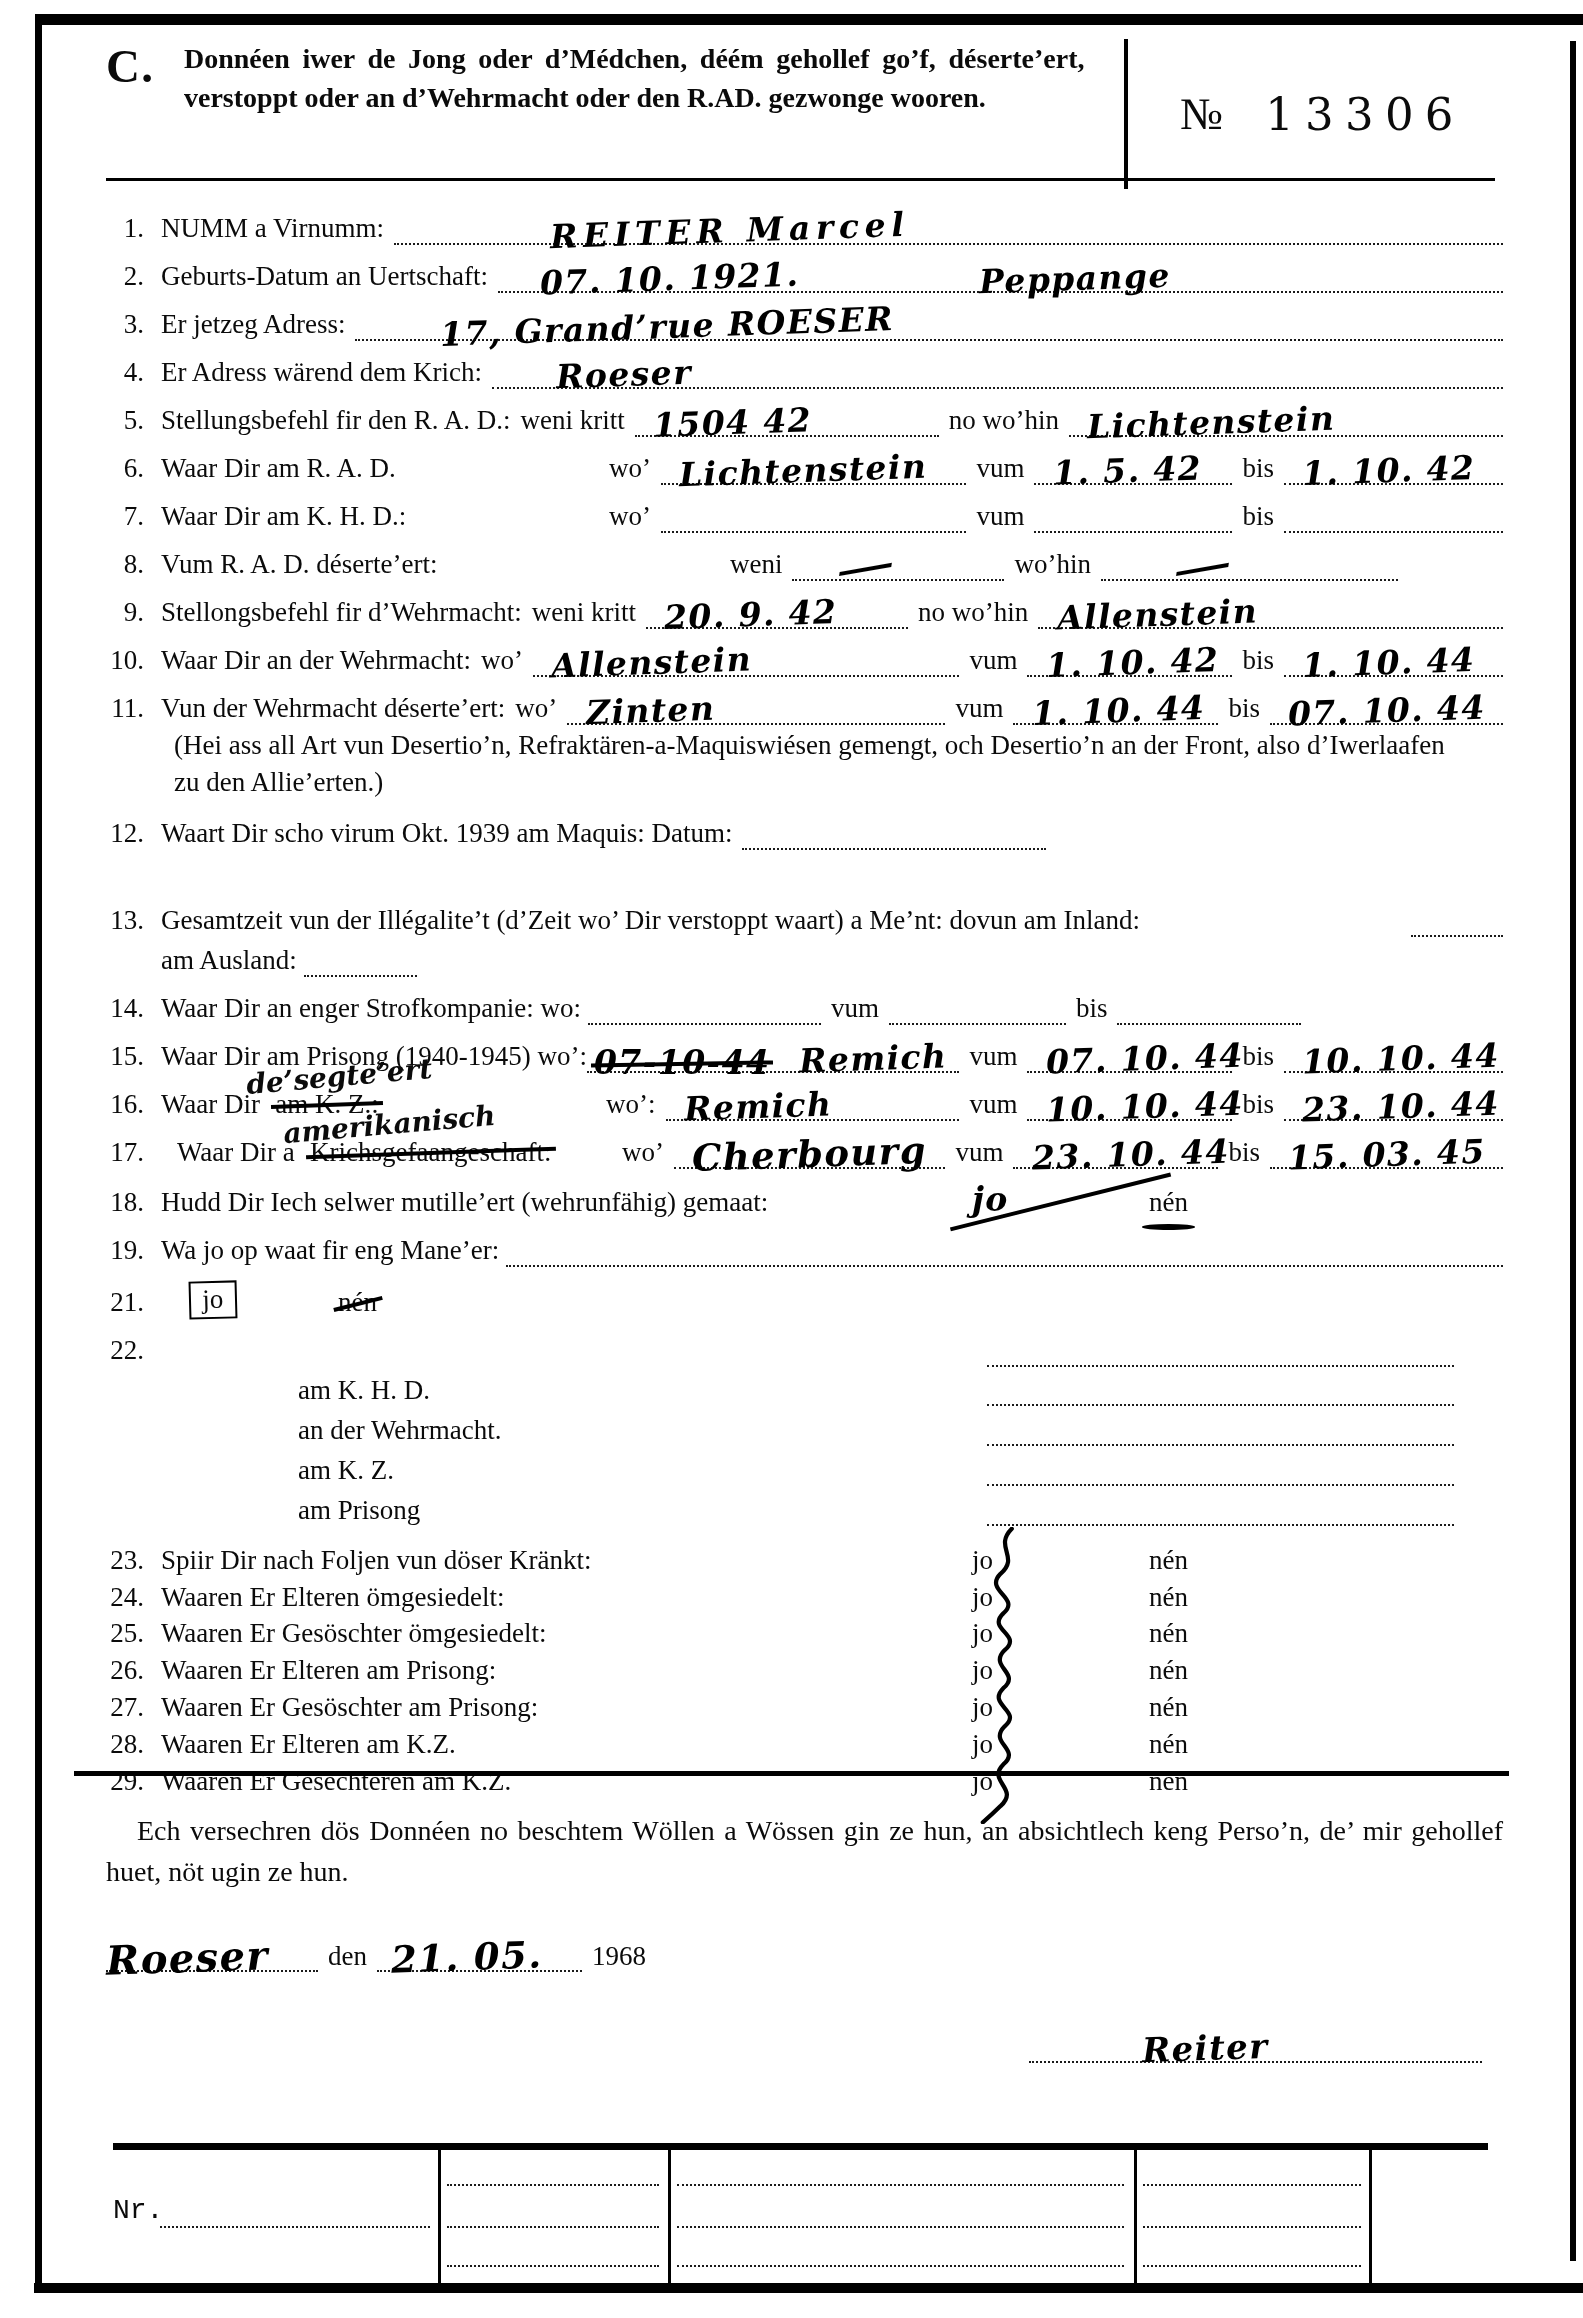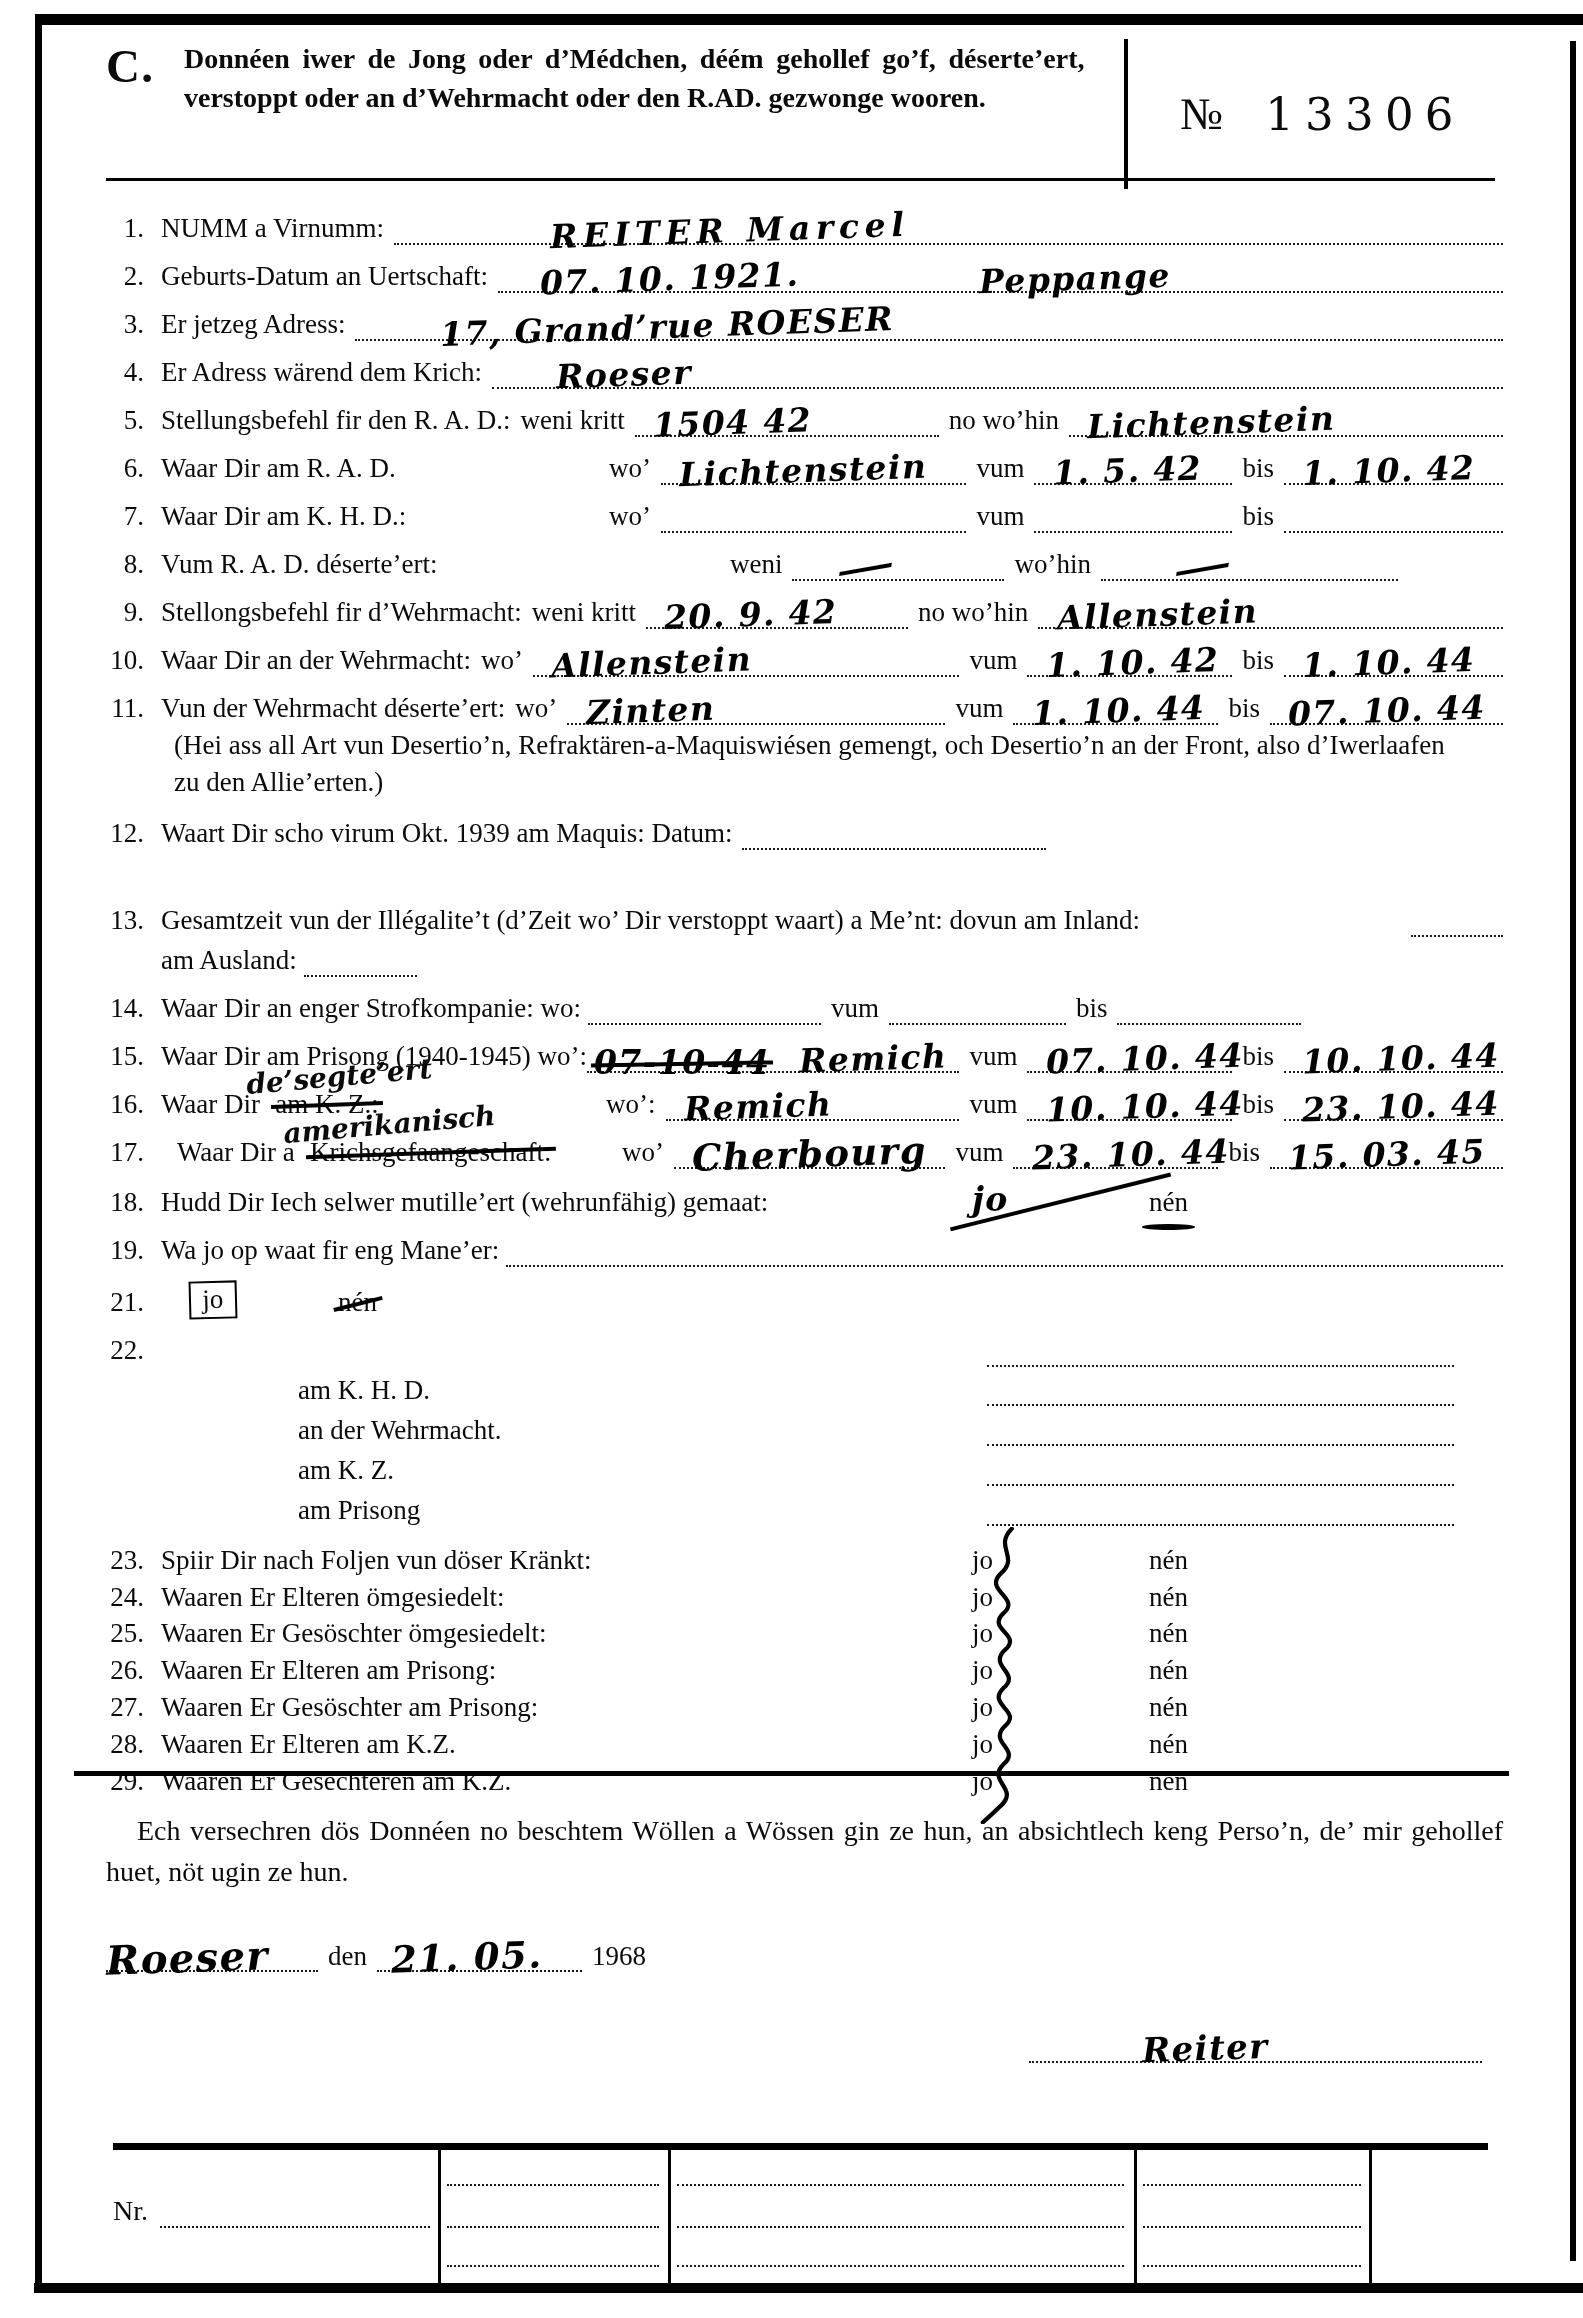--- a/index.html
+++ b/index.html
@@ -47,21 +47,21 @@
   .sub-fill{flex:none;width:467px;position:relative;border-bottom:2.1px dotted #1a1a1a;height:30px;margin-right:49px;}
   .spacer{flex:1;}
   
   .declaration{position:absolute;left:106px;top:1810px;width:1397px;font-size:28px;line-height:41px;text-align:justify;text-indent:31px;}
   .dateline{position:absolute;left:106px;top:1941px;width:990px;display:flex;align-items:flex-end;font-size:27px;}
   .sigline{position:absolute;left:1029px;top:2012px;width:453px;border-bottom:2.1px dotted #1a1a1a;height:49px;}
   .sigline .hw{font-size:34px;left:113px;}
   
   .bottom-table{position:absolute;left:34px;top:2143px;width:1550px;height:150px;}
   .dotrow{position:absolute;border-bottom:2.1px dotted #1a1a1a;height:0;}
-  .nr-label{position:absolute;left:79px;top:52px;font-size:28px;}
+  .nr-label{position:absolute;left:79px;top:52px;font-size:28px;font-family:Liberation Mono, monospace;}
 </style>
 </head>
 <body>
 
 <div class="bar" style="left:37px;top:14px;width:1547px;height:11.3px;"></div>
 <div class="bar" style="left:35px;top:14px;width:7px;height:2274px;"></div>
 <div class="bar" style="left:1570px;top:41px;width:6.4px;height:2220px;"></div>
 
 <div class="header">
   <div class="c-letter">C.</div>

